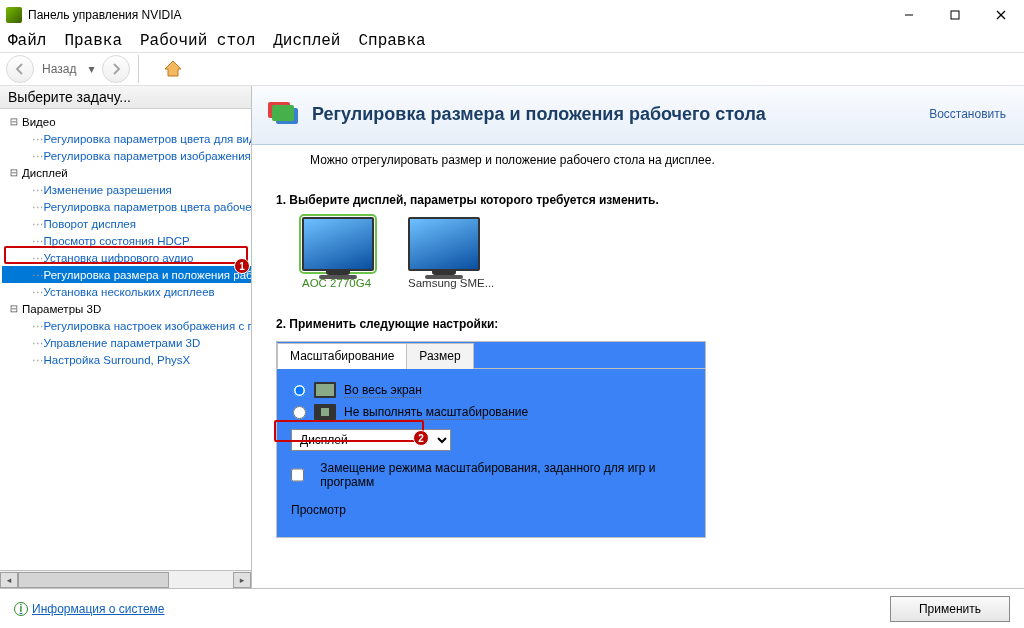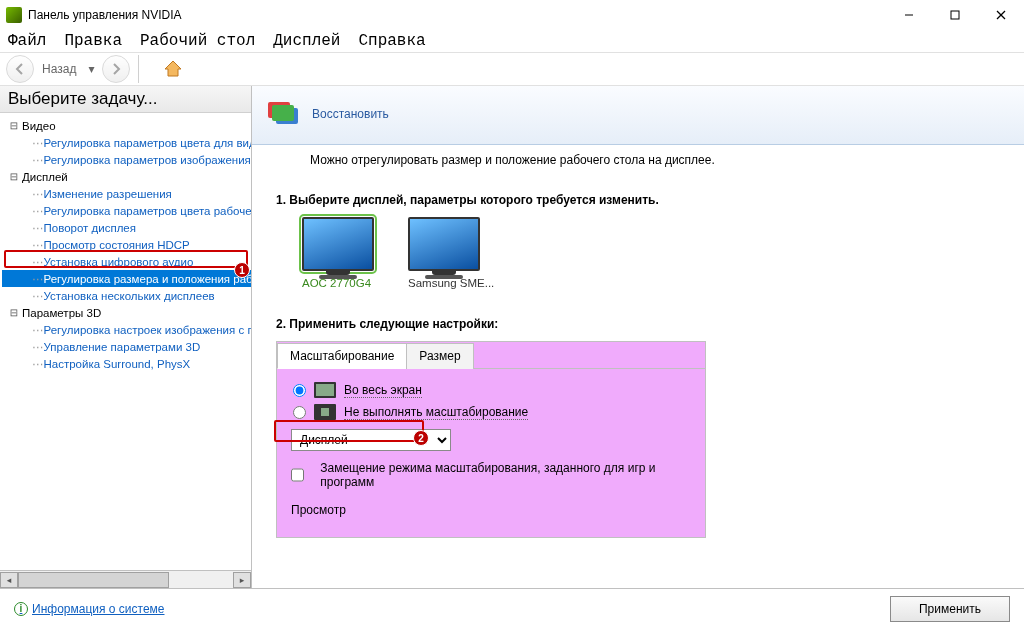--- a/index.html
+++ b/index.html
@@ -15,21 +15,21 @@
   .titlebar .ctrl { width: 46px; height: 30px; display: flex; align-items: center; justify-content: center; }
   .menubar { height: 22px; display: flex; align-items: center; gap: 2px; font-size: 16px; font-family: Liberation Mono, monospace; }
   .menubar .menu-item { padding: 2px 8px; }
   .toolbar { height: 34px; border-top: 1px solid #e1e1e1; border-bottom: 1px solid #e1e1e1; display: flex; align-items: center; padding: 0 6px; gap: 4px; }
   .tbtn { width: 28px; height: 28px; border: 1px solid #c0c0c0; border-radius: 14px; background: linear-gradient(#fff,#e6e6e6); display:flex; align-items:center; justify-content:center; color:#555; }
   .tbtn.disabled { opacity:.6; }
   .tdrop { font-size:12px; color:#666; padding:0 4px; }
   .home-icon { width:28px; height:28px; display:flex; align-items:center; justify-content:center; margin-left:12px; }
   .main { flex:1; display:flex; min-height:0; }
   .sidebar { width:252px; border-right:1px solid #c0c0c0; display:flex; flex-direction:column; }
-  .sidebar-head { background:linear-gradient(#f6f6f6,#e9e9e9); border-bottom:1px solid #d0d0d0; padding:3px 8px; font-size:17px; }
+  .sidebar-head { background:linear-gradient(#f6f6f6,#e9e9e9); border-bottom:1px solid #d0d0d0; padding:3px 8px; font-size:14px; }
   .tree { flex:1; overflow:auto; padding:4px 0 4px 2px; position:relative; }
   .tree-row { display:flex; align-items:center; height:17px; font-size:11.5px; }
   .tree-cat { color:#000; padding-left:6px; }
   .tree-cat .expander { width:12px; height:12px; display:inline-flex; align-items:center; justify-content:center; margin-right:2px; color:#555; font-size:10px; }
   .tree-leaf { padding-left:30px; }
   .tree-leaf .dotline { color:#999; margin-right:1px; letter-spacing:-1px; }
   .tree-leaf a { color:#1060c0; text-decoration:none; white-space:nowrap; overflow:hidden; }
   .tree-leaf.selected { background:#0078d7; }
   .tree-leaf.selected a { color:#fff; }
   .red-frame { position:absolute; border:2px solid #c00; border-radius:2px; pointer-events:none; }
@@ -47,21 +47,21 @@
   .page-body { padding:26px 18px 8px 24px; overflow:hidden; position:relative; flex:1; }
   .step-head { font-size:12px; font-weight:bold; margin-bottom:10px; }
   .displays { display:flex; gap:34px; padding-left:26px; margin-bottom:28px; }
   .disp { display:flex; flex-direction:column; align-items:flex-start; gap:6px; cursor:pointer; }
   .mon { width:72px; height:54px; border:2px solid #333; background:linear-gradient(160deg,#6ec0ff,#0a4fa0); border-radius:2px; position:relative; }
   .mon::after { content:""; position:absolute; bottom:-6px; left:50%; transform:translateX(-50%); width:24px; height:4px; background:#333; border-radius:0 0 3px 3px; }
   .mon::before { content:""; position:absolute; bottom:-10px; left:50%; transform:translateX(-50%); width:38px; height:4px; background:#555; border-radius:2px; }
   .disp.selected .mon { outline:2px solid #6cc24a; outline-offset:1px; }
   .disp .label { font-size:11.5px; text-align:center; color:#333; }
   .disp.selected .label { color:#3a8a1f; }
-  .tabs { border:1px solid #c0c0c0; border-radius:0 0 0 0; background:#f0abfc; width:430px; }
+  .tabs { border:1px solid #c0c0c0; border-radius:0 0 0 0; background:#3b82f6; width:430px; }
   .tab-strip { display:flex; border-bottom:1px solid #c0c0c0; }
   .tab { padding:5px 12px; font-size:12px; border:1px solid #c0c0c0; border-bottom:none; background:#f3f3f3; position:relative; top:1px; margin-right:-1px; }
   .tab.active { background:#fff; border-bottom:1px solid #fff; }
   .tab-pane { padding:10px 14px 14px 14px; }
   .field-label { font-size:12px; margin-bottom:6px; }
   .radio-row { display:flex; align-items:center; gap:8px; padding:3px 2px; position:relative; }
   .radio-row input[type=radio] { margin:0; }
   .scale-icon { width:22px; height:16px; background:#333; border-radius:1px; display:flex; align-items:center; justify-content:center; }
   .scale-icon .inner { background:#8a8; }
   .scale-icon.aspect .inner { width:10px; height:12px; }
@@ -215,20 +215,21 @@
 
   <div class="content">
     <div class="page-head">
       <div class="big-icon">
         <svg width="36" height="36">
             <rect x="2" y="6" width="22" height="16" fill="#e04040" rx="2"></rect>
             <rect x="10" y="12" width="22" height="16" fill="#3a7fd0" rx="2"></rect>
             <rect x="6" y="9" width="22" height="16" fill="#46b04a" rx="2"></rect>
           </svg>
       </div>
+      <div class="page-title">Регулировка размера и положения рабочего стола</div>
       <div class="restore">Восстановить</div>
     </div>
     <div class="subtitle">Можно отрегулировать размер и положение рабочего стола на дисплее.</div>
 
     <div class="page-body">
       <div class="step-head">1. Выберите дисплей, параметры которого требуется изменить.</div>
       <div class="displays">
         <div class="disp selected">
           <div class="mon"></div>
           <div class="label">AOC 2770G4</div>

